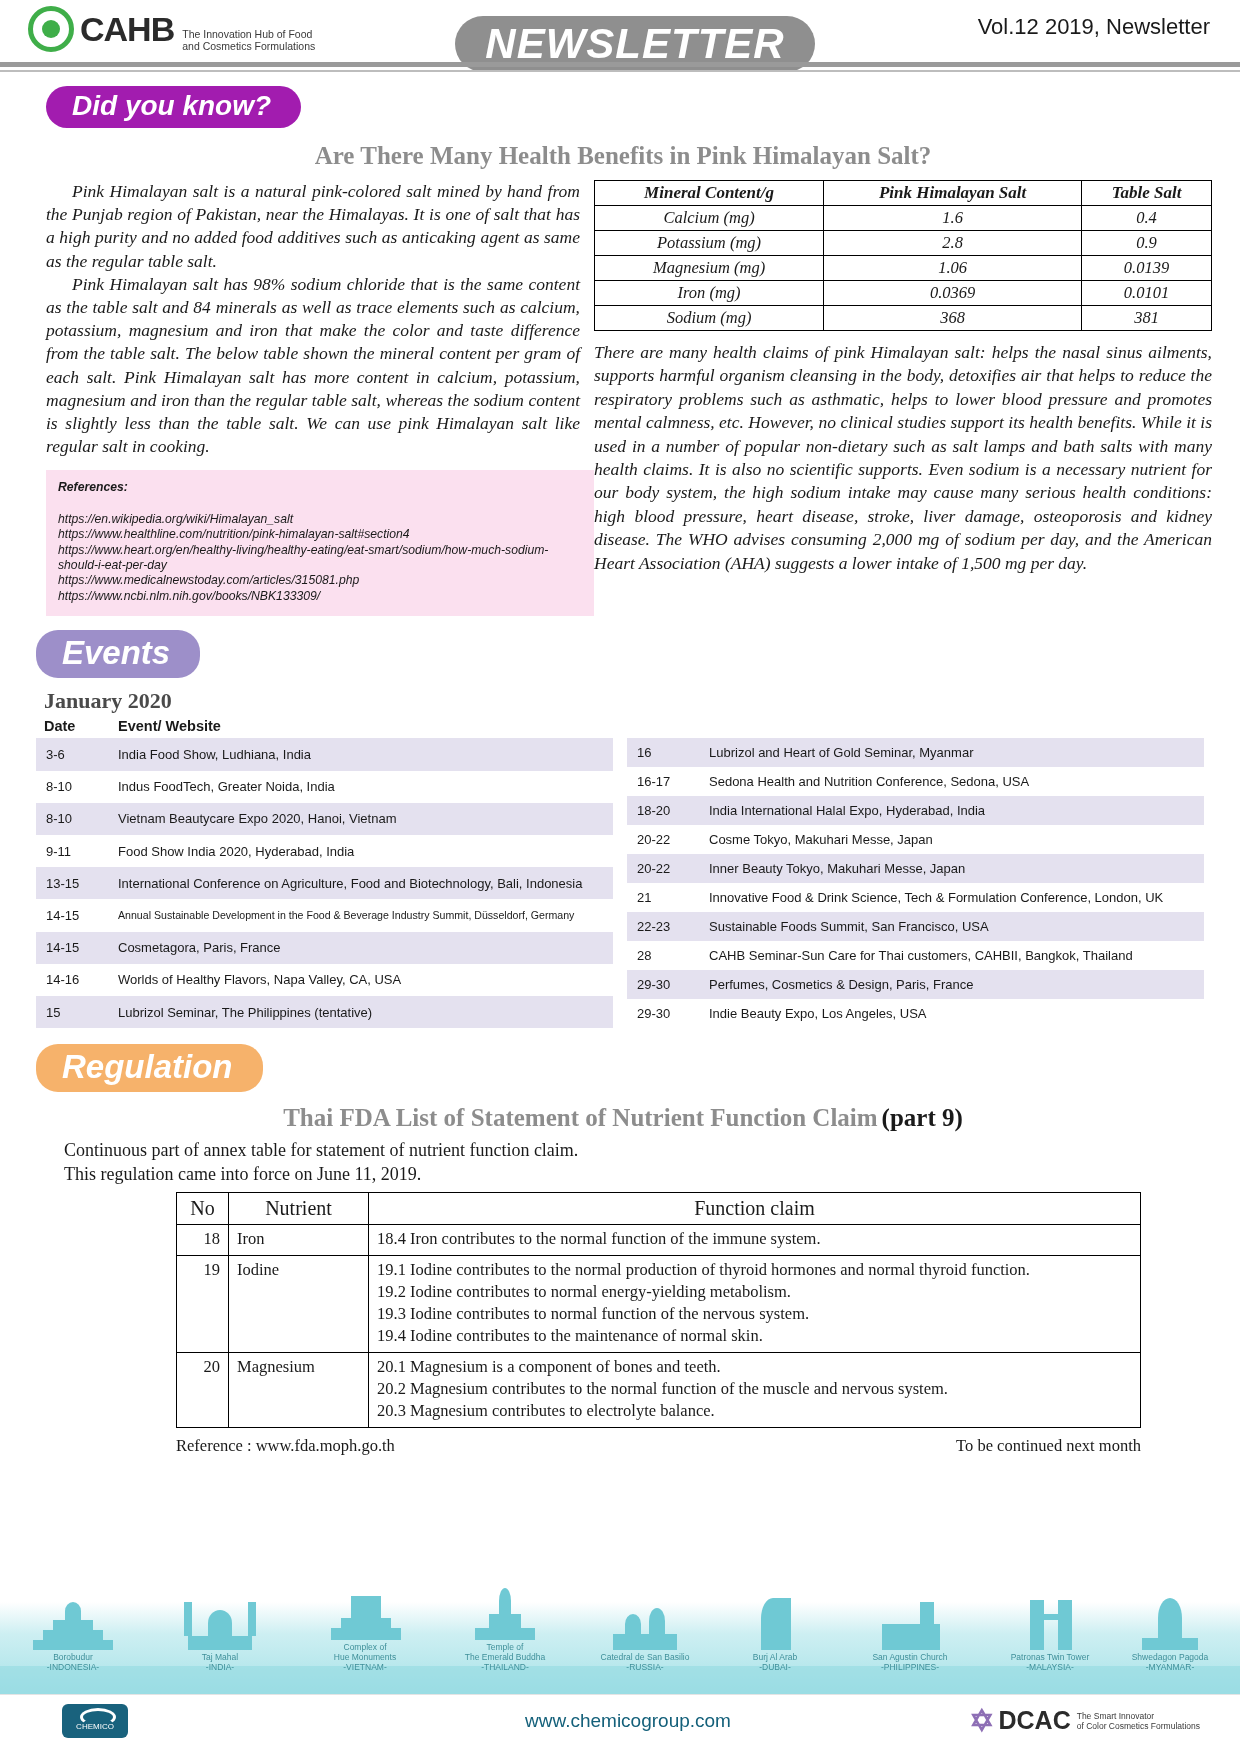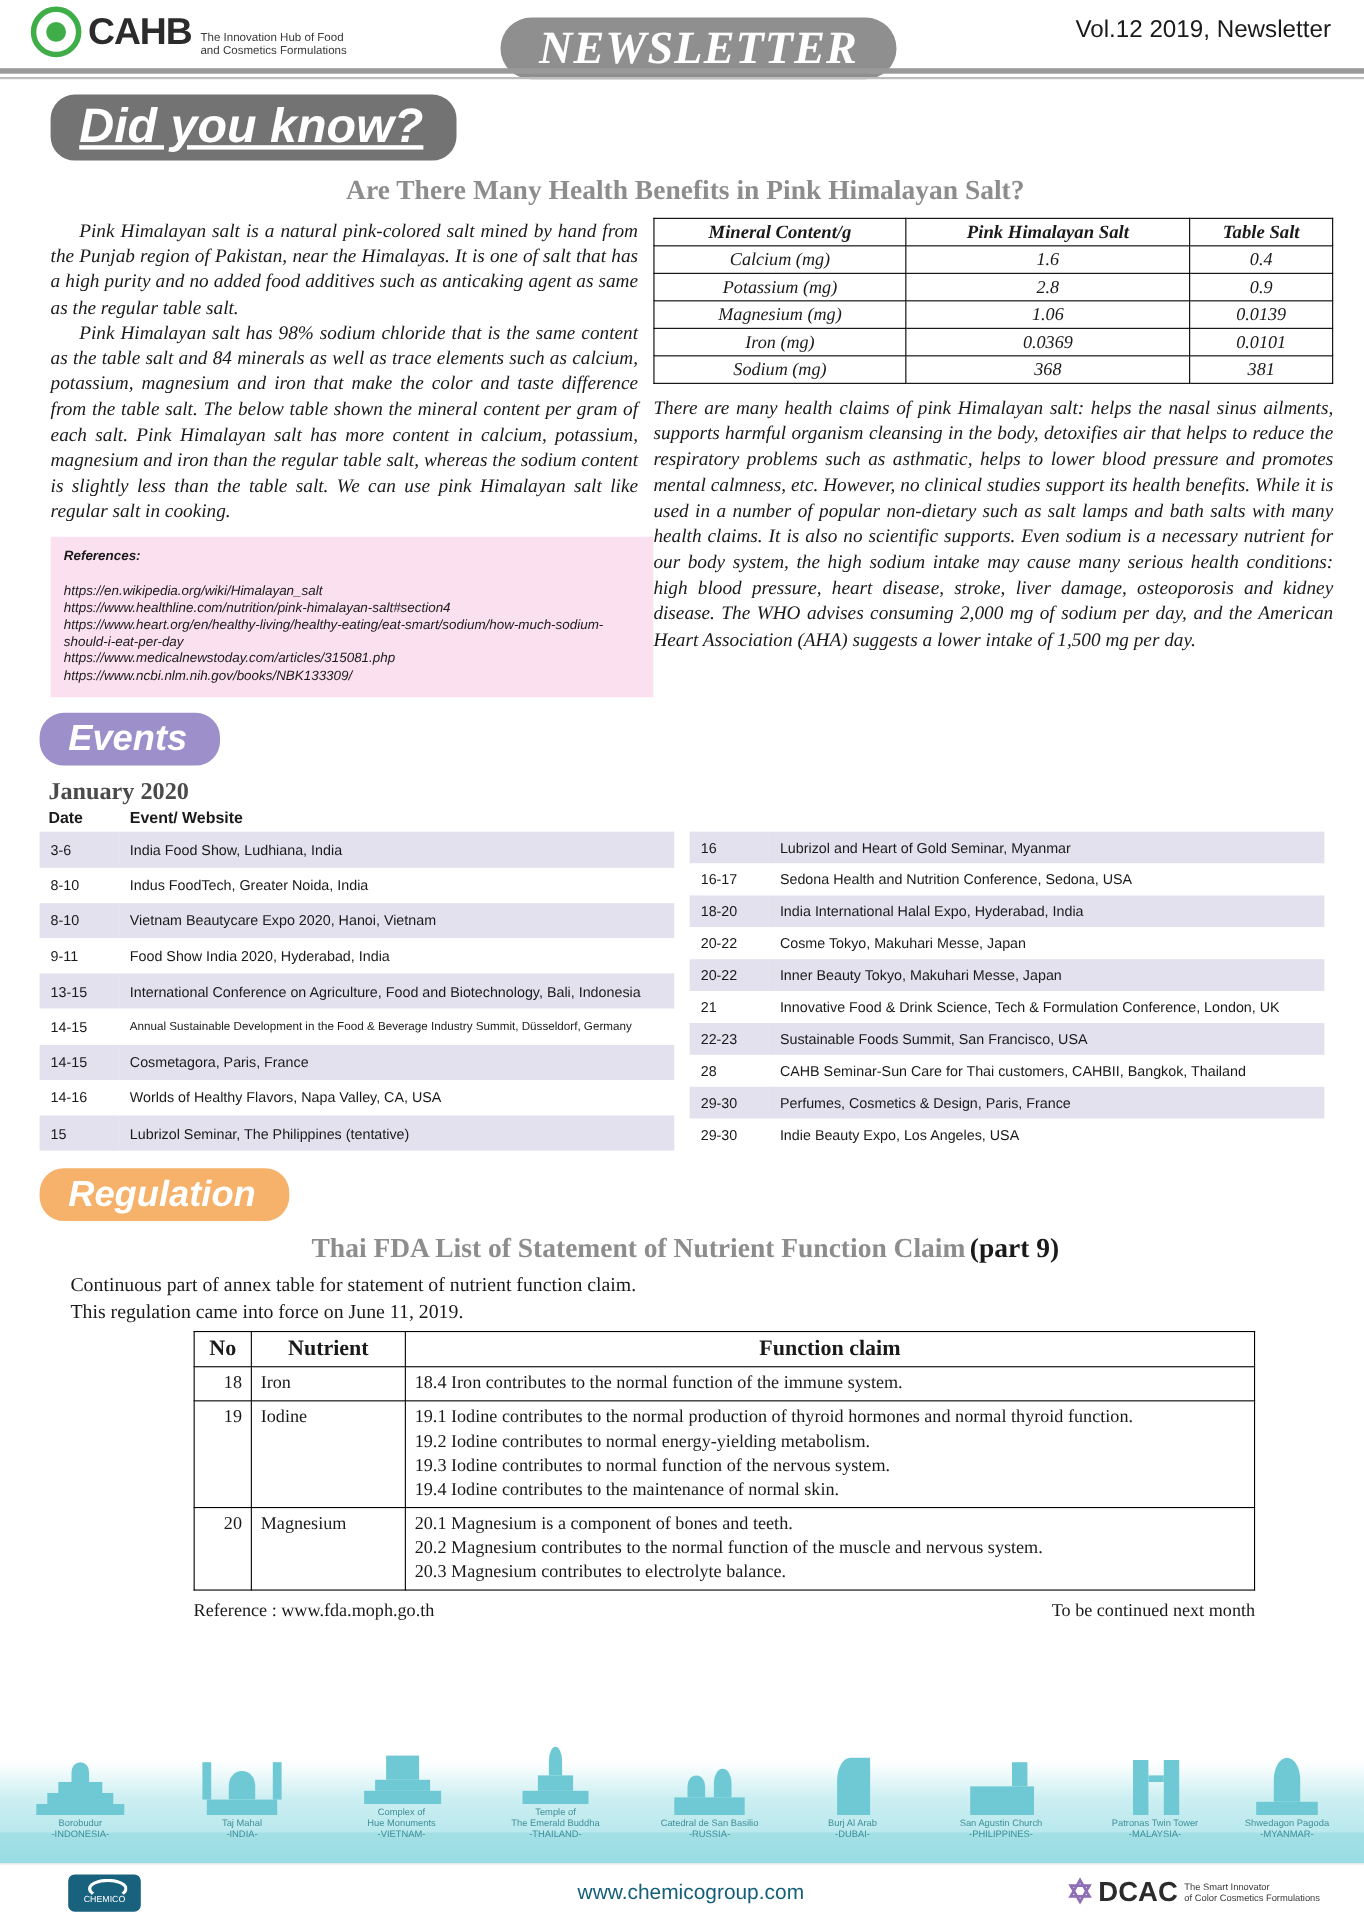--- a/index.html
+++ b/index.html
@@ -57,21 +57,21 @@
     margin-left: 8px;
     margin-top: 22px;
   }
   .newsletter-badge {
     position: absolute;
     left: 455px; top: 16px;
     width: 360px; height: 56px;
     background: #8f8f8f;
     border-radius: 28px;
     color: #ffffff;
-    font-family: Liberation Serif, serif;
+    font-family: Liberation Sans, sans-serif;
     font-style: italic;
     font-weight: bold;
     font-size: 42px;
     letter-spacing: 1px;
     text-align: center;
     line-height: 56px;
   }
   .vol-text {
     position: absolute;
     right: 30px; top: 14px;
@@ -95,21 +95,21 @@
   
   .tab {
     display: inline-block;
     color: #fff;
     font-family: "Liberation Sans", sans-serif;
     font-style: italic;
     font-weight: bold;
     border-radius: 22px;
     padding: 4px 30px 6px 26px;
   }
-  .tab-pink { background:#737373; font-size: 44px; text-decoration: underline; }
+  .tab-pink { background:#a21caf; font-size: 28px; }
   .tab-purple { background:#9d8fc9; font-size: 33px; }
   .tab-orange { background:#f6b26b; font-size: 33px; }
 
   .section-title {
     text-align: center;
     font-family: "Liberation Serif", serif;
     font-weight: bold;
     font-size: 25px;
     color: #8d8d8d;
   }
@@ -212,21 +212,21 @@
     border-collapse: collapse;
     margin-left: 140px;
     width: 965px;
     font-size: 16.5px;
   }
   .reg-table th, .reg-table td {
     border: 1px solid #000;
     padding: 4px 8px;
     vertical-align: top;
   }
-  .reg-table th { font-weight: bold; text-align: center; font-size: 20px; }
+  .reg-table th { font-weight: normal; text-align: center; font-size: 20px; }
   .reg-table td.no { width: 52px; text-align: right; }
   .reg-table td.nutrient { width: 140px; }
   .reg-table td p { margin: 0 0 2px 0; }
   .reg-footer {
     display:flex;
     justify-content: space-between;
     margin: 8px 0 0 140px;
     width: 965px;
     font-size: 16.5px;
   }

